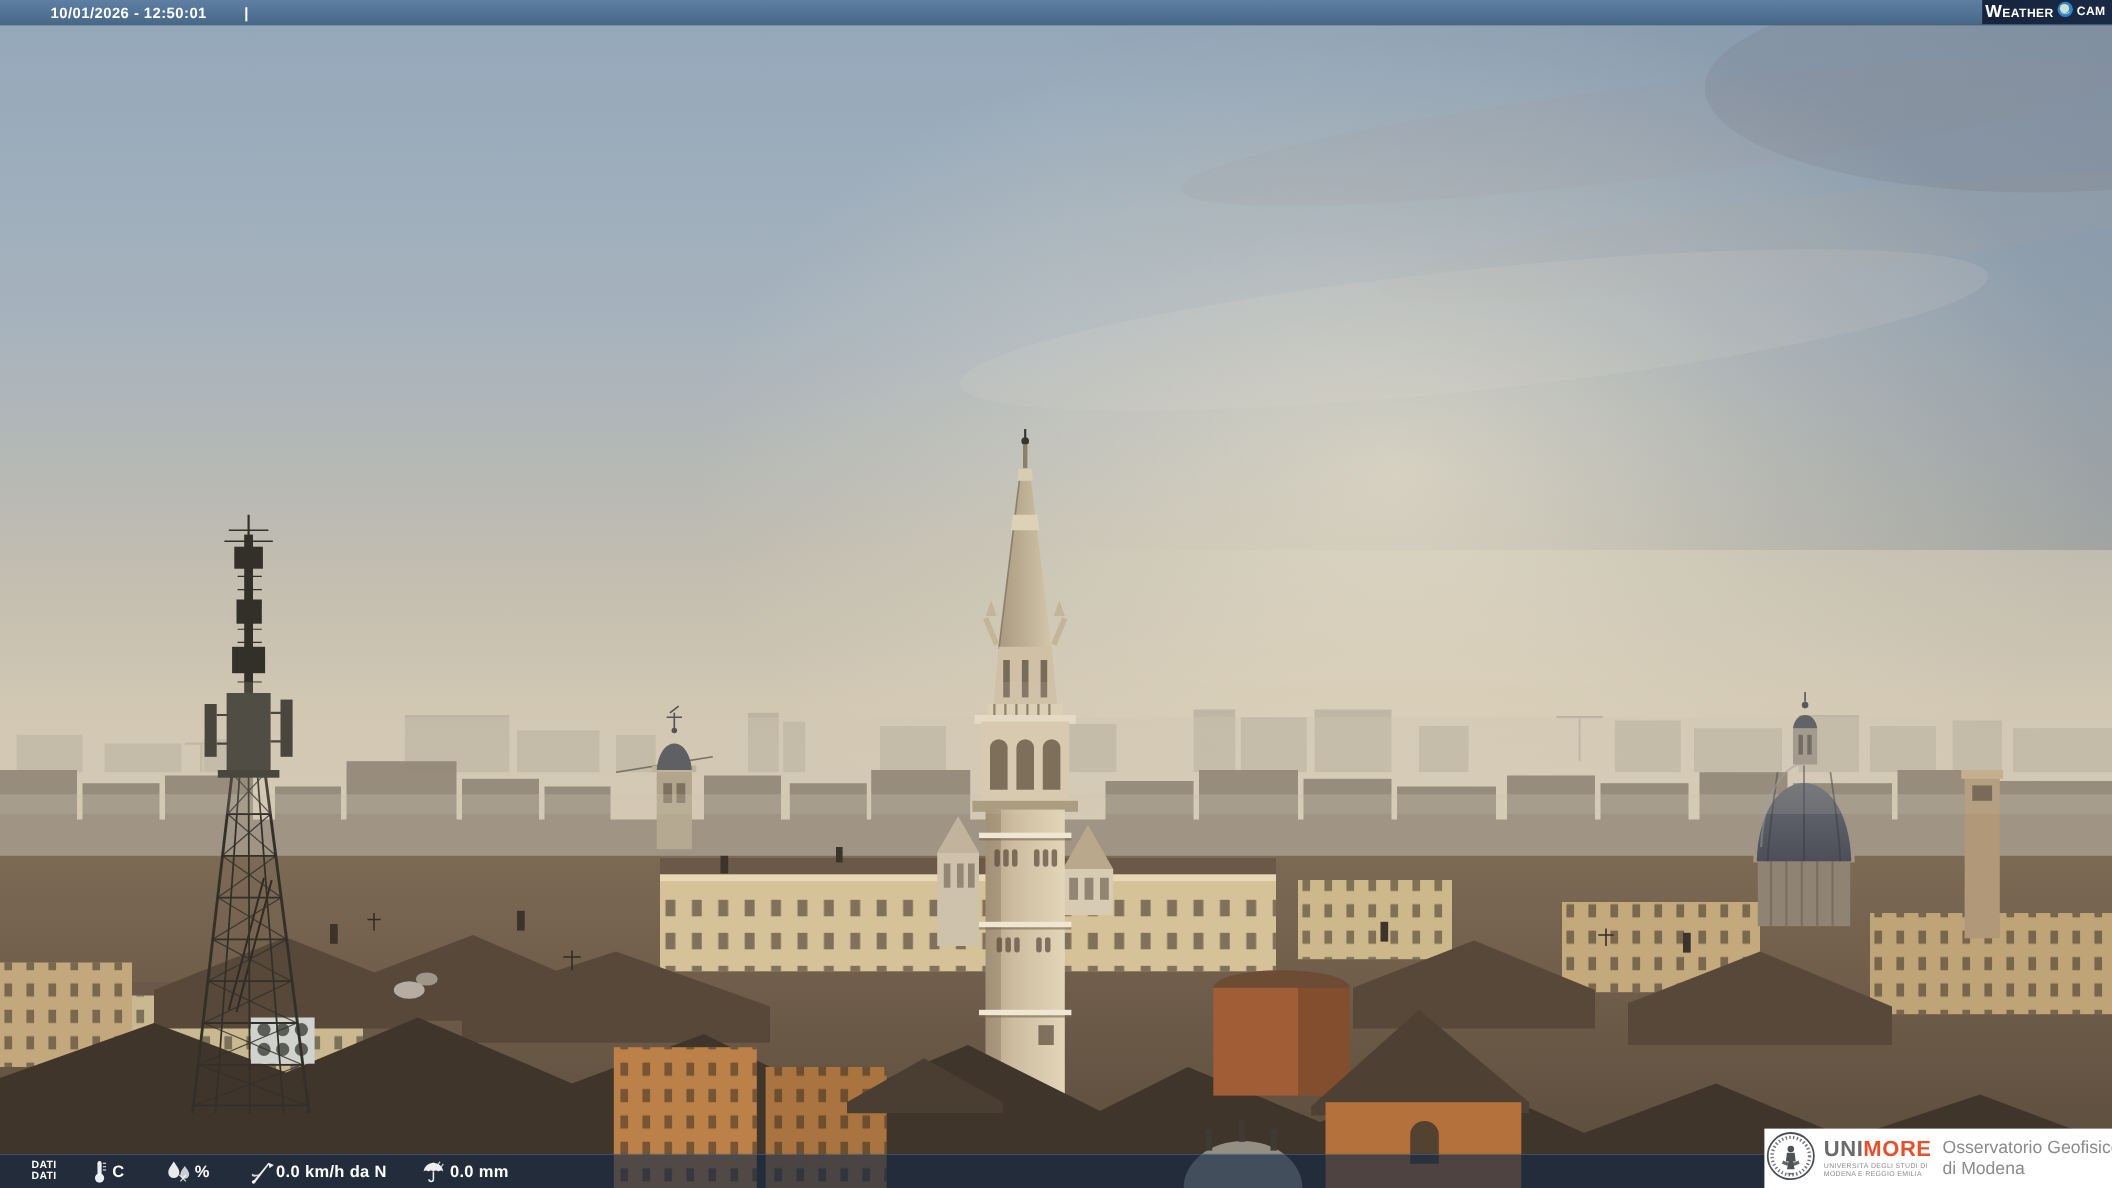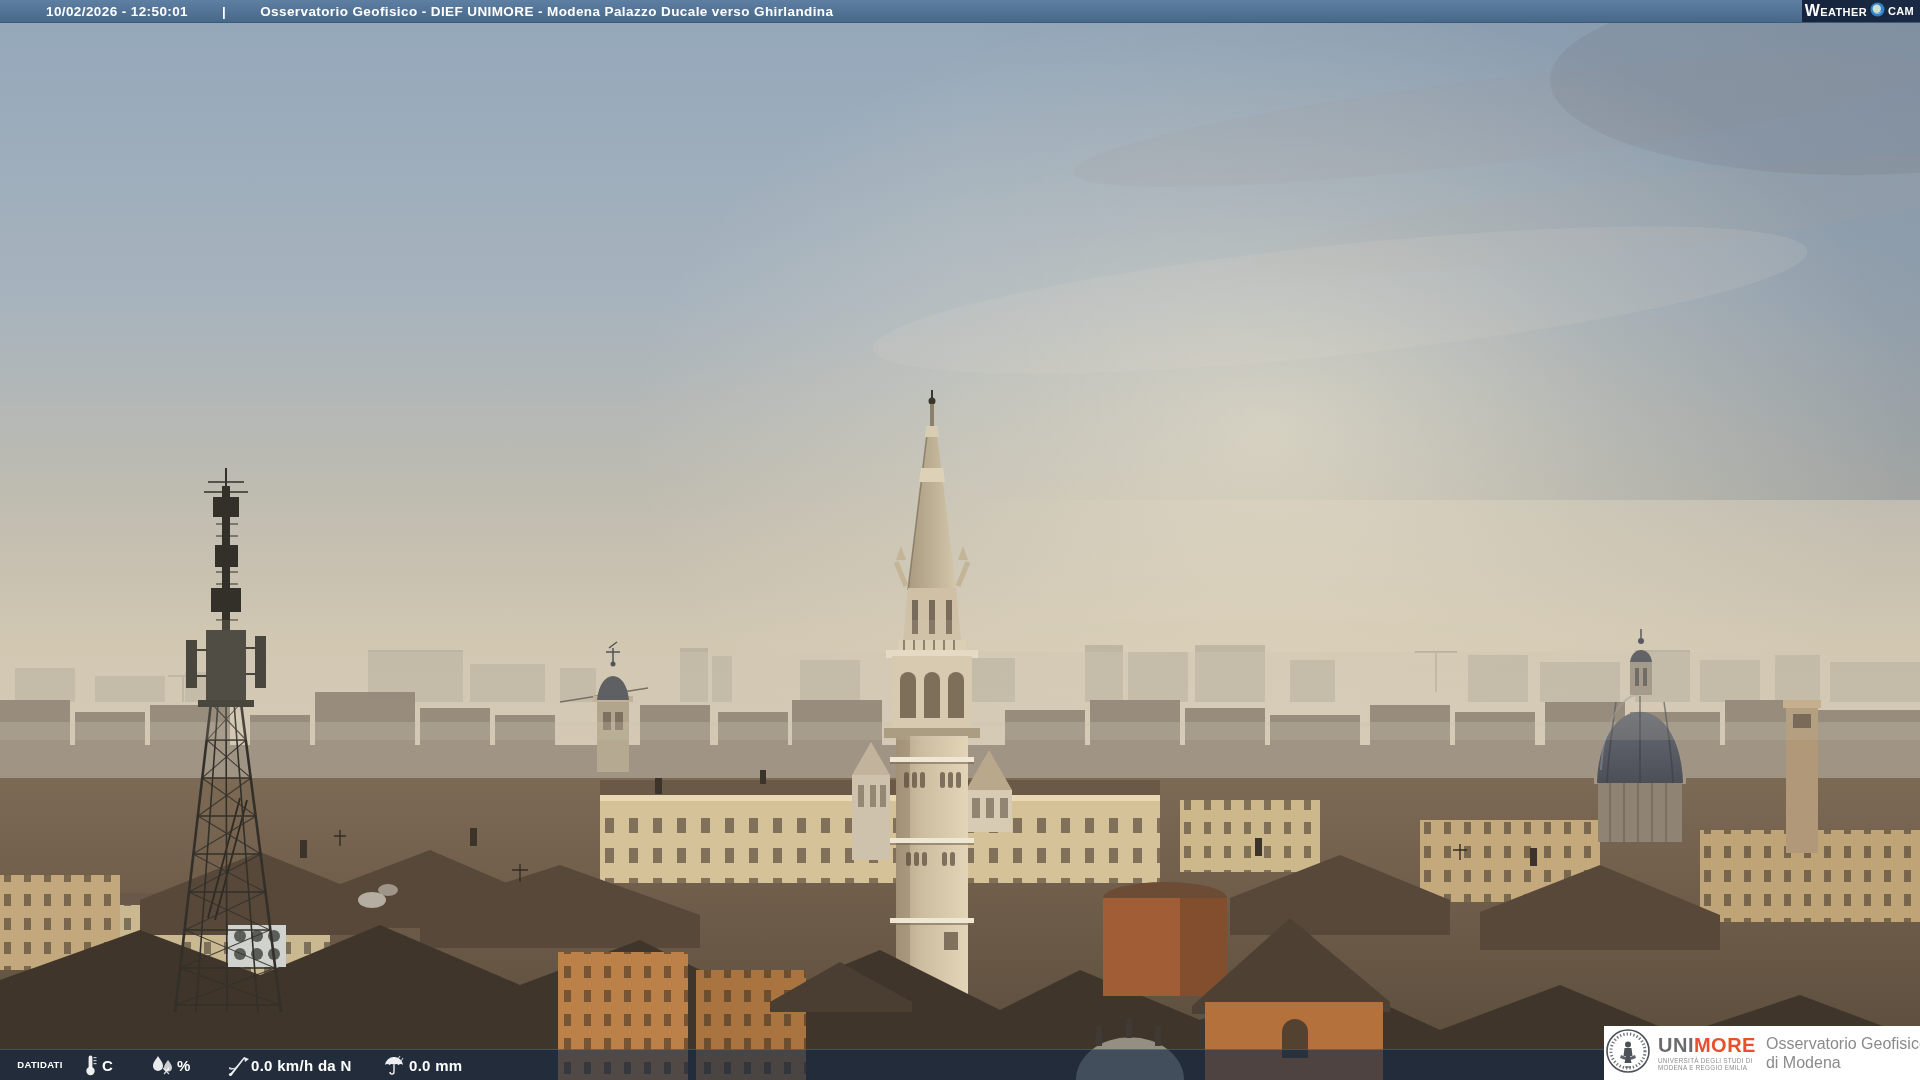--- a/index.html
+++ b/index.html
@@ -18,21 +18,21 @@
     background:linear-gradient(90deg,#16253d,var(--logo-bg,#1b2a44));
     display:flex;align-items:center;justify-content:flex-end;padding-right:6px;box-sizing:border-box;}
   .wcam .w1{color:#fff;font-variant:small-caps;font-weight:bold;font-size:16px;letter-spacing:.4px;}
   .wcam .globe{display:inline-block;margin:0 3px;}
   .wcam .w2{color:#fff;font-weight:bold;font-size:11px;letter-spacing:.3px;}
   
   .wxbar{position:absolute;left:0;right:0;bottom:0;height:30px;z-index:4;
     background:var(--bar-overlay,rgba(16,38,70,.62));
     border-top:1px solid rgba(130,170,210,.30);color:#fff;}
   .wxbar .item{position:absolute;top:0;height:30px;display:flex;align-items:center;}
-  .wx-label{left:14px;width:52px;flex-direction:row;justify-content:center;
+  .wx-label{left:14px;width:52px;flex-direction:column;justify-content:center;
     font-size:9.5px;font-weight:bold;line-height:10px;text-align:center;letter-spacing:.3px;}
   .wx-val{font-size:15px;font-weight:bold;letter-spacing:.3px;white-space:nowrap;}
   .icon svg{display:block;}
   
   .unibox{position:absolute;right:0;bottom:0;width:316px;height:54px;background:#fff;z-index:6;
     display:flex;align-items:center;box-sizing:border-box;padding-left:1px;}
   .seal{flex:0 0 auto;}
   .brand{margin-left:7px;flex:0 0 auto;}
   .brand .word{font-size:20px;font-weight:bold;letter-spacing:.5px;line-height:20px;}
   .brand .uni{color:#6b6b6b;} .brand .more{color:var(--accent-red,#e8502d);}
@@ -369,23 +369,22 @@
         <path d="M189,892 L270,930 M265,892 L185,930"></path>
         <path d="M185,930 L275,968 M270,930 L180,968"></path>
         <path d="M180,968 L280,1005 M275,968 L176,1005"></path>
       </g>
     </g>
 
     <rect x="0" y="620" width="1920" height="120" fill="rgba(214,204,186,.14)"></rect>
   </svg>
 
   <div class="topbar">
-    <span class="txt ts">10/02/2026 - 12:50:01</span>
+    <span class="txt ts">10/01/2026 - 12:50:01</span>
     <span class="txt sep">|</span>
-    <span class="txt">Osservatorio Geofisico - DIEF UNIMORE - Modena Palazzo Ducale verso Ghirlandina</span>
     <div class="wcam">
       <span class="w1">Weather</span>
       <span class="globe">
         <svg width="15" height="15" viewBox="0 0 15 15">
           <circle cx="7.5" cy="7.5" r="7" fill="#2e84c6"></circle>
           <circle cx="6.8" cy="6.8" r="4.2" fill="#cfe0d0"></circle>
           <path d="M3.5,9.5 a5 5 0 0 0 8,0" fill="none" stroke="#9fc4de" stroke-width="1"></path>
         </svg>
       </span>
       <span class="w2">CAM</span>

